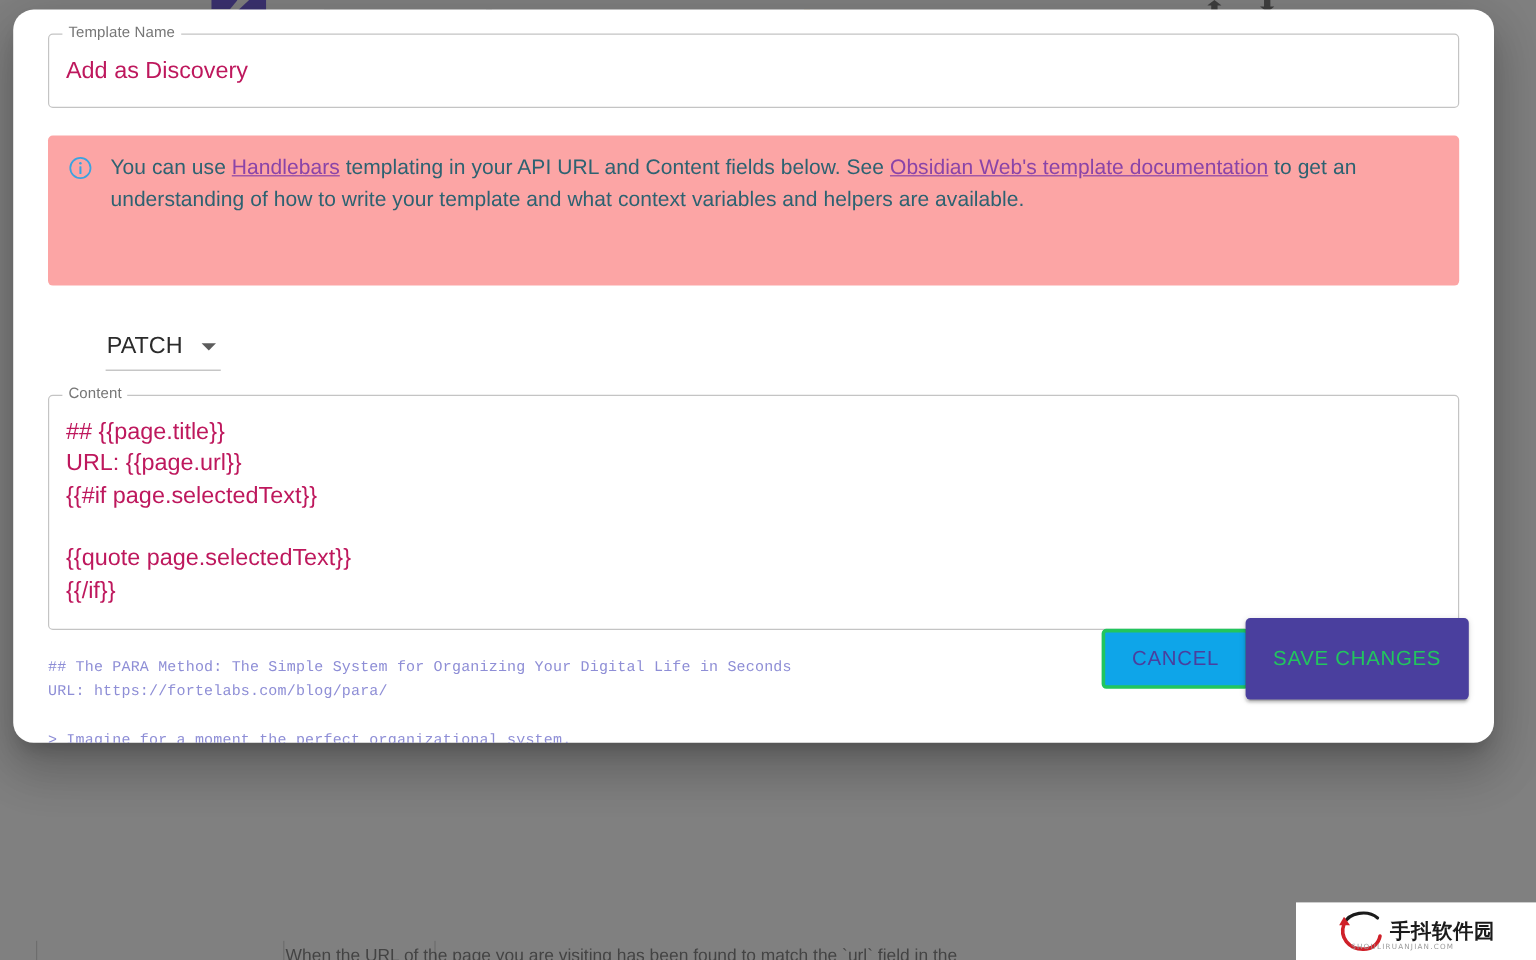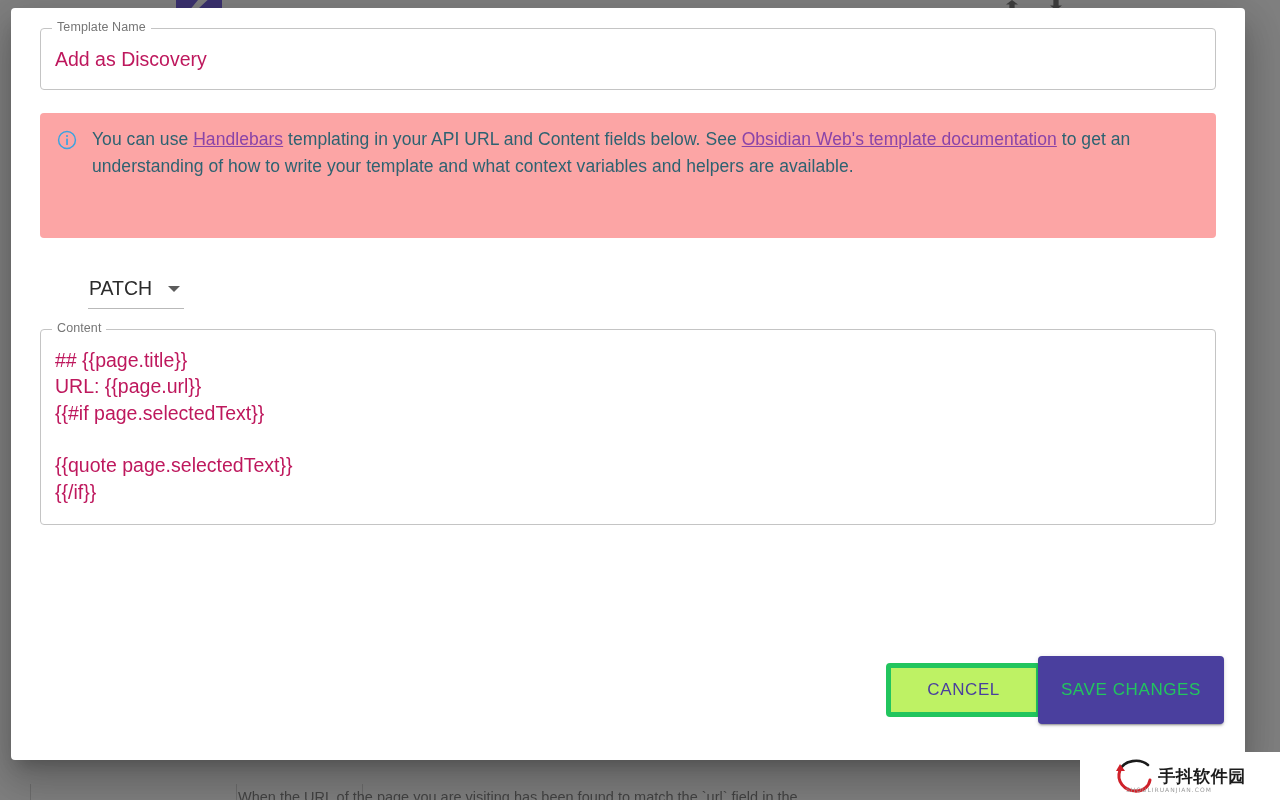--- a/index.html
+++ b/index.html
@@ -45,23 +45,23 @@
   #bg-text-bottom {
     position: absolute; left: 238px; top: 789px;
     font-size: 14.5px; color: #2f2f2f;
     white-space: nowrap; opacity: .75;
   }
 
   
   #dialog {
     position: absolute;
     left: 11px; top: 8px;
-    width: 1234px; height: 752px;
+    width: 1234px; height: 611px;
     background: #ffffff;
-    border-radius: 4px;
+    border-radius: 17px;
     box-shadow: 0 11px 15px -7px rgba(0,0,0,.2),
                 0 24px 38px 3px rgba(0,0,0,.14),
                 0 9px 46px 8px rgba(0,0,0,.12);
     overflow: hidden;
   }
   #dialog-content {
     position: absolute;
     left: 0; top: 0; right: 0; bottom: 0;
     padding: 20px 29px 0 29px;
   }
@@ -189,23 +189,23 @@
     font-family: "Liberation Sans", sans-serif;
     font-size: 17px;
     letter-spacing: .6px;
     border-radius: 4px;
     cursor: pointer;
     border: none;
     background: none;
   }
   #cancel-button {
     color: #4a3f9e;
-    border: 5px solid #22c55e;
-    background: #bef264;
-    padding: 12px 36px;
+    border: 3px solid #22c55e;
+    background: #0ea5e9;
+    padding: 12px 22px;
     min-width: 105px;
   }
   #save-button {
     color: #22c55e;
     background: #4a3f9e;
     padding: 24px 23px;
     min-width: 175px;
     margin-left: -3px;
     box-shadow: 0 3px 1px -2px rgba(0,0,0,.2),
                 0 2px 2px 0 rgba(0,0,0,.14),
@@ -294,20 +294,24 @@
     <div class="field" id="content-field">
       <span class="legend">Content</span>
       <div class="value">## {{page.title}}
 URL: {{page.url}}
 {{#if page.selectedText}}
 
 {{quote page.selectedText}}
 {{/if}}</div>
     </div>
 
+    <div id="preview">## The PARA Method: The Simple System for Organizing Your Digital Life in Seconds
+URL: https://fortelabs.com/blog/para/
+
+&gt; Imagine for a moment the perfect organizational system.</div>
   </div>
 
   <div id="actions">
     <button class="btn" id="cancel-button">CANCEL</button>
     <button class="btn" id="save-button">SAVE CHANGES</button>
   </div>
 </div>
 
 <div id="watermark">
   <div id="watermark-mark">

